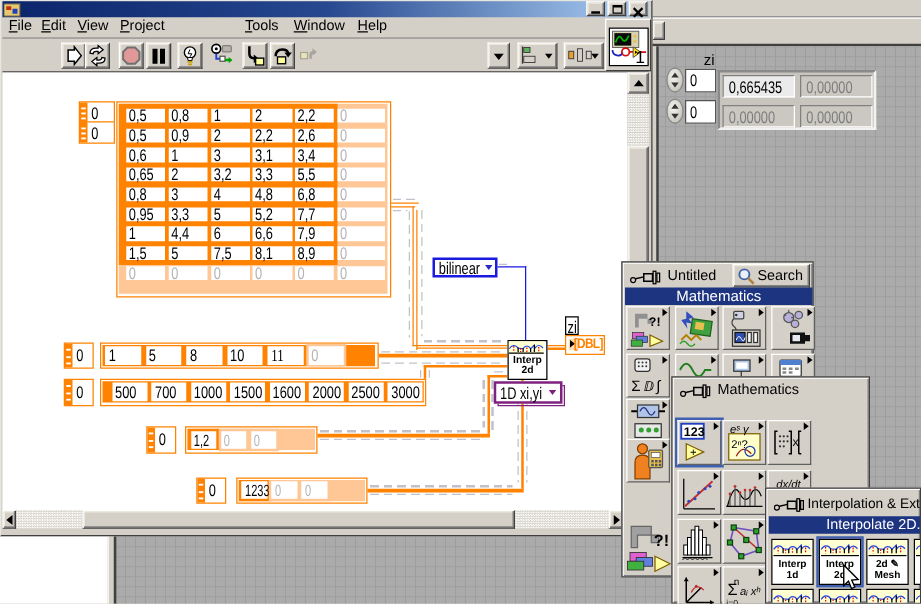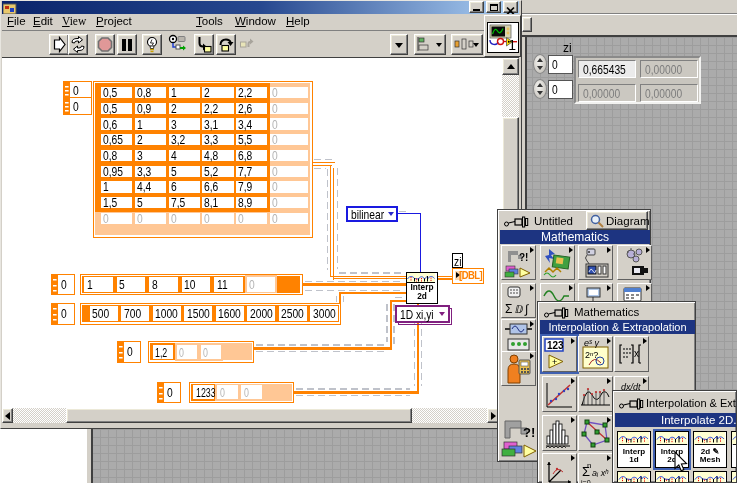--- a/index.html
+++ b/index.html
@@ -78,21 +78,21 @@
       </div>
   <div class="abs btn3d" style="left:486px;top:1px;width:14.5px;height:12px;">
         <div style="position:absolute;left:3px;top:2px;width:8px;height:7px;border:1px solid #000;border-top-width:2px;"></div>
       </div>
   <div class="abs btn3d" style="left:503px;top:1px;width:14.5px;height:12px;"><svg width="13" height="10">
           <path d="M3 1.5 L10 8.5 M10 1.5 L3 8.5" stroke="#000" stroke-width="1.7"></path>
         </svg></div>
   <div class="abs" style="left:2px;top:14px;width:517px;height:16px;background:#d4d0c8;font-size:11.5px;color:#000;">
     <span style="position:absolute;left:5px;top:1px;"><u>F</u>ile</span>
     <span style="position:absolute;left:31px;top:1px;"><u>E</u>dit</span>
-    <span style="position:absolute;left:60px;top:1px;font-family:Liberation Serif, serif;"><u>V</u>iew</span>
+    <span style="position:absolute;left:60px;top:1px;"><u>V</u>iew</span>
     <span style="position:absolute;left:94px;top:1px;"><u>P</u>roject</span>
     <span style="position:absolute;left:140px;top:17px;font-weight:bold;"><u>O</u>perate</span>
     <span style="position:absolute;left:194px;top:1px;"><u>T</u>ools</span>
     <span style="position:absolute;left:233px;top:1px;"><u>W</u>indow</span>
     <span style="position:absolute;left:284px;top:1px;"><u>H</u>elp</span>
   </div>
   <div class="abs" style="left:2px;top:30px;width:517px;height:1px;background:#808080;"></div>
   <div class="abs" id="toolbar" style="left:2px;top:31px;width:517px;height:26px;background:#d4d0c8;">
         <div class="btn3d" style="position:absolute;left:47px;top:3px;width:20px;height:21px;"><svg width="18" height="19">
             <path d="M4.5 5 L9.5 5 L9.5 2.5 L15 9.5 L9.5 16.5 L9.5 14 L4.5 14 Z" fill="#fff" stroke="#000" stroke-width="1.2"></path>
@@ -356,21 +356,21 @@
             </div>
             <div style="position:absolute;left:36.3px;top:2.0px;width:28.6px;height:15.2px;background:#fff;color:#000;overflow:visible;white-space:nowrap;">
               <span class="t" style="position:absolute;left:2.5px;top:2px;">5</span>
             </div>
             <div style="position:absolute;left:68.8px;top:2.0px;width:28.6px;height:15.2px;background:#fff;color:#000;overflow:visible;white-space:nowrap;">
               <span class="t" style="position:absolute;left:2.5px;top:2px;">8</span>
             </div>
             <div style="position:absolute;left:101.3px;top:2.0px;width:28.6px;height:15.2px;background:#fff;color:#000;overflow:visible;white-space:nowrap;">
               <span class="t" style="position:absolute;left:2.5px;top:2px;">10</span>
             </div>
-            <div style="position:absolute;left:133.8px;top:2.0px;width:28.6px;height:15.2px;background:#fff;color:#000;overflow:visible;white-space:nowrap;">
+            <div style="position:absolute;left:133.8px;top:2.0px;width:28.6px;height:15.2px;background:#fff;color:#000;overflow:visible;white-space:nowrap;font-family:Liberation Serif, serif;">
               <span class="t" style="position:absolute;left:2.5px;top:2px;">11</span>
             </div>
             <div style="position:absolute;left:164.5px;top:0.2px;width:32.2px;height:18.8px;background:#ffc795;"></div>
             <div style="position:absolute;left:166.3px;top:2.0px;width:28.6px;height:15.2px;background:#fff;color:#b4b4b4;overflow:visible;white-space:nowrap;">
               <span class="t" style="position:absolute;left:2.5px;top:2px;">0</span>
             </div>
           </div>
           <div class="abs" style="left:51px;top:303px;width:24px;height:21.5px;border:1.2px solid #ff8200;background:#fff;">
             <div style="position:absolute;left:0;top:0;bottom:0;width:6px;background:#ff8200;"></div>
             <svg style="position:absolute;left:0;top:0;" width="6" height="19">
@@ -576,21 +576,21 @@
 <rect x="11" y="3" width="7" height="6" fill="#d4d0c8" stroke="#000" stroke-width="1.2"></rect>
 <rect x="18.5" y="1" width="2.2" height="10" fill="#d4d0c8" stroke="#000" stroke-width="1"></rect>
 <rect x="21.5" y="2.5" width="2.2" height="7" fill="#d4d0c8" stroke="#000" stroke-width="1"></rect>
 </svg>
         <div class="abs" style="left:36px;top:4.5px;font-size:11.5px;">Untitled</div>
         <div class="btn3d abs" style="left:88px;top:1px;width:62px;height:19px;">
 <svg width="14" height="14" style="position:absolute;left:3px;top:2px;">
             <circle cx="5.5" cy="5.5" r="4" fill="#e8f0f8" stroke="#4060a0" stroke-width="1.5"></circle>
             <line x1="8.5" y1="8.5" x2="13" y2="13" stroke="#b08040" stroke-width="2"></line>
           </svg>
-<div style="position:absolute;left:19px;top:2.5px;font-size:11.5px;">Diagram</div>
+<div style="position:absolute;left:19px;top:2.5px;font-size:11.5px;">Search</div>
         </div>
         <div class="navybar" style="left:2px;top:20px;width:150px;height:14px;line-height:14px;font-size:12px;text-align:center;">Mathematics</div>
         <div class="picon" style="left:3px;top:35px;width:35px;height:35px;"><svg width="33" height="33">
             <path d="M6 5 h10 v4 h-7 v7 h-3 Z M16 9 h4 v4 h-4 Z" fill="#909090"></path>
 <text x="17" y="15" font-size="10" font-weight="bold" fill="#000">?!</text>
 <rect x="4" y="20" width="9" height="5" fill="#e060d0" stroke="#333" stroke-width="0.6"></rect>
 <rect x="7" y="23" width="9" height="5" fill="#6080e0" stroke="#333" stroke-width="0.6"></rect>
 <rect x="3" y="26" width="9" height="5" fill="#40b040" stroke="#333" stroke-width="0.6"></rect>
 <path d="M18 22 L28 27 L18 31 Z" fill="#ffffa0" stroke="#806000"></path>
           </svg><div style="position:absolute;right:1px;top:1px;width:0;height:0;border-top:3px solid transparent;border-bottom:3px solid transparent;border-left:4px solid #000;"></div></div>
@@ -694,21 +694,20 @@
       </div>
 <div class="palette" style="left:537px;top:301px;width:159px;height:182px;">
         <svg class="abs" style="left:6px;top:5px;" width="26" height="12" viewBox="0 0 26 12">
 <circle cx="2.5" cy="8" r="2" fill="none" stroke="#000" stroke-width="1"></circle>
 <line x1="4.5" y1="7" x2="11" y2="5.5" stroke="#000" stroke-width="1.2"></line>
 <rect x="11" y="3" width="7" height="6" fill="#d4d0c8" stroke="#000" stroke-width="1.2"></rect>
 <rect x="18.5" y="1" width="2.2" height="10" fill="#d4d0c8" stroke="#000" stroke-width="1"></rect>
 <rect x="21.5" y="2.5" width="2.2" height="7" fill="#d4d0c8" stroke="#000" stroke-width="1"></rect>
 </svg>
         <div class="abs" style="left:36px;top:3.5px;font-size:11.5px;">Mathematics</div>
-        <div class="navybar" style="left:2px;top:18px;width:155px;height:14px;line-height:14px;font-size:11px;text-align:center;">Interpolation &amp; Extrapolation</div>
         <div class="picon" style="left:4px;top:34px;width:35px;height:36px;box-shadow:0 0 0 2px #4060b0;"><svg width="33" height="34">
             <rect x="2" y="2" width="18" height="12" fill="#fff" stroke="#2040c0" stroke-width="1.5"></rect>
 <text x="4" y="12" font-size="10" font-weight="bold" fill="#000">123</text>
 <path d="M6 18 L20 24.5 L6 31 Z" fill="#ffffa0" stroke="#806000"></path>
 <text x="9" y="28" font-size="9" fill="#000">+</text>
           </svg><div style="position:absolute;right:1px;top:1px;width:0;height:0;border-top:3px solid transparent;border-bottom:3px solid transparent;border-left:4px solid #000;"></div></div>
         <div class="picon" style="left:40px;top:34px;width:35px;height:36px;"><svg width="33" height="34">
             <rect x="4" y="10" width="25" height="21" fill="#ffffcc" stroke="#806000"></rect>
 <text x="5" y="9" font-size="9" font-style="italic" fill="#000">eˢ γ</text>
 <text x="6" y="21" font-size="9" fill="#000">2ⁿ?</text>

